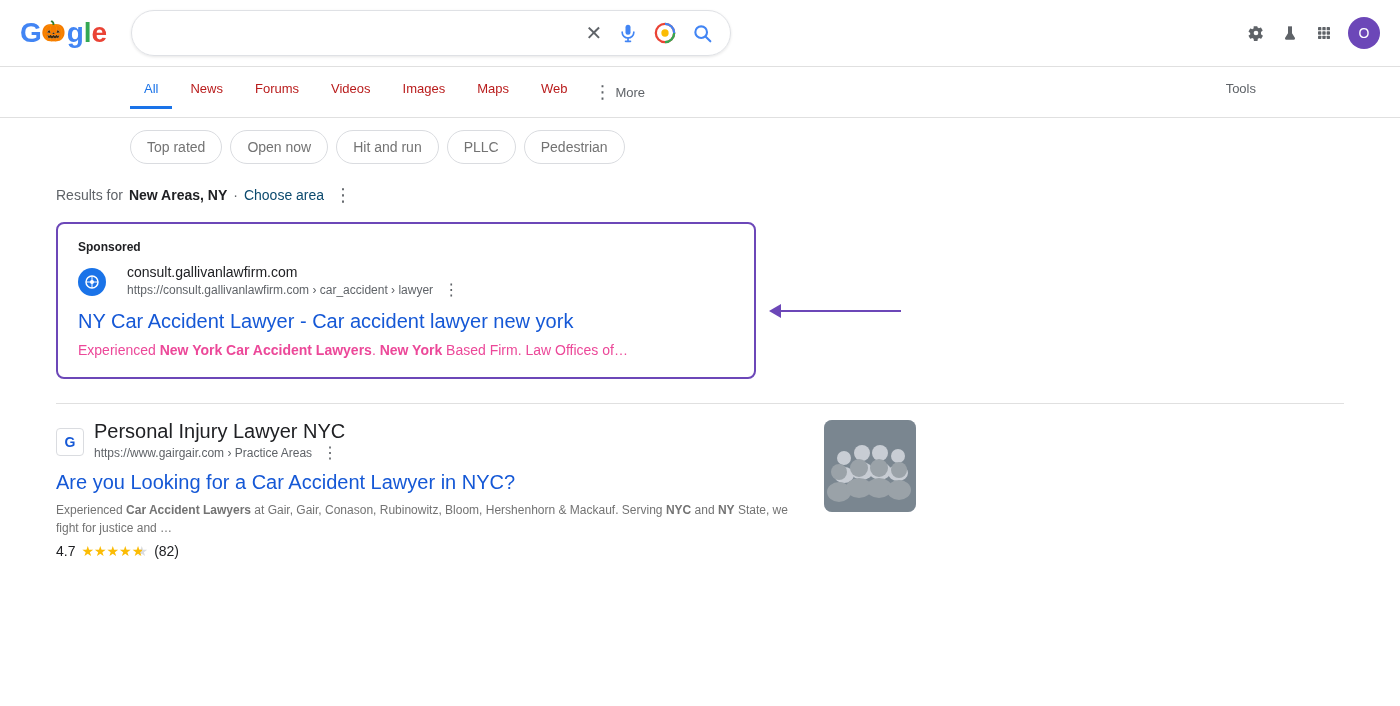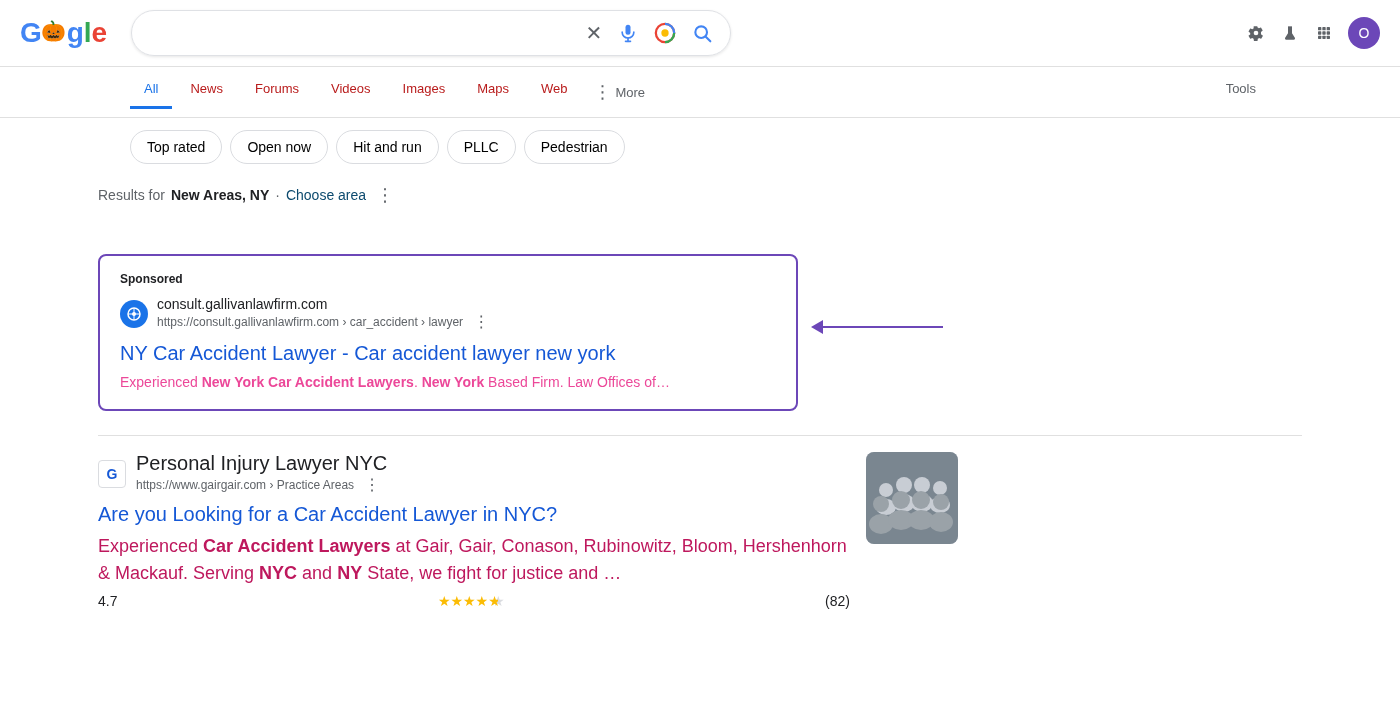--- a/index.html
+++ b/index.html
@@ -126,30 +126,30 @@
       display: flex;
       gap: 8px;
       padding: 12px 130px;
       flex-wrap: wrap;
     }
     .pill {
       padding: 8px 16px;
       border: 1px solid #dadce0;
       border-radius: 20px;
       font-size: 14px;
-      color: #000000;
+      color: #737373;
       cursor: pointer;
       white-space: nowrap;
       background: #fff;
       text-align: right;
     }
 
     
     .results-area {
-      padding: 8px 98px;
+      padding: 8px 56px;
     }
     .location-bar {
       display: flex;
       align-items: center;
       gap: 6px;
       font-size: 14px;
       color: #5f6368;
       margin-bottom: 16px;
     }
     .location-bar strong { color: #202124; }
@@ -169,32 +169,31 @@
     }
 
     
     .sponsored-box {
       border: 2px solid #6c47b8;
       border-radius: 8px;
       padding: 16px 20px;
       max-width: 700px;
       margin-bottom: 20px;
       position: relative;
-      margin-top: 32px;
     }
     .sponsored-label {
       font-size: 12px;
       color: #202124;
       font-weight: 700;
       margin-bottom: 10px;
     }
     .ad-site-row {
       display: flex;
       align-items: center;
-      gap: 9px;
+      gap: 21px;
       margin-bottom: 4px;
     }
     .site-icon {
       width: 28px;
       height: 28px;
       border-radius: 50%;
       background: #1a73e8;
       display: flex;
       align-items: center;
       justify-content: center;
@@ -266,30 +265,29 @@
     }
     .org-site-name { font-size: 20px; color: #202124; }
     .org-site-url { font-size: 12px; color: #5f6368; display: flex; align-items: center; gap: 6px; }
     .org-title {
       font-size: 20px;
       color: #1558d6;
       cursor: pointer;
       margin: 6px 0 6px;
       line-height: 1.3;
     }
-    .org-desc { font-size: 18px; color: #be185d; line-height: 1.5; }
+    .org-desc { font-size: 12px; color: #737373; line-height: 1.5; }
     .org-desc strong { font-weight: 700; }
     .org-rating {
       display: flex;
       align-items: center;
-      gap: 20px;
+      gap: 6px;
       margin-top: 6px;
       font-size: 14px;
       color: #202124;
-      justify-content: space-between;
     }
     .stars { color: #fbbc05; font-size: 14px; }
     .org-thumbnail {
       width: 92px;
       height: 92px;
       border-radius: 8px;
       background: #c8cdd4;
       flex-shrink: 0;
       overflow: hidden;
       display: flex;

